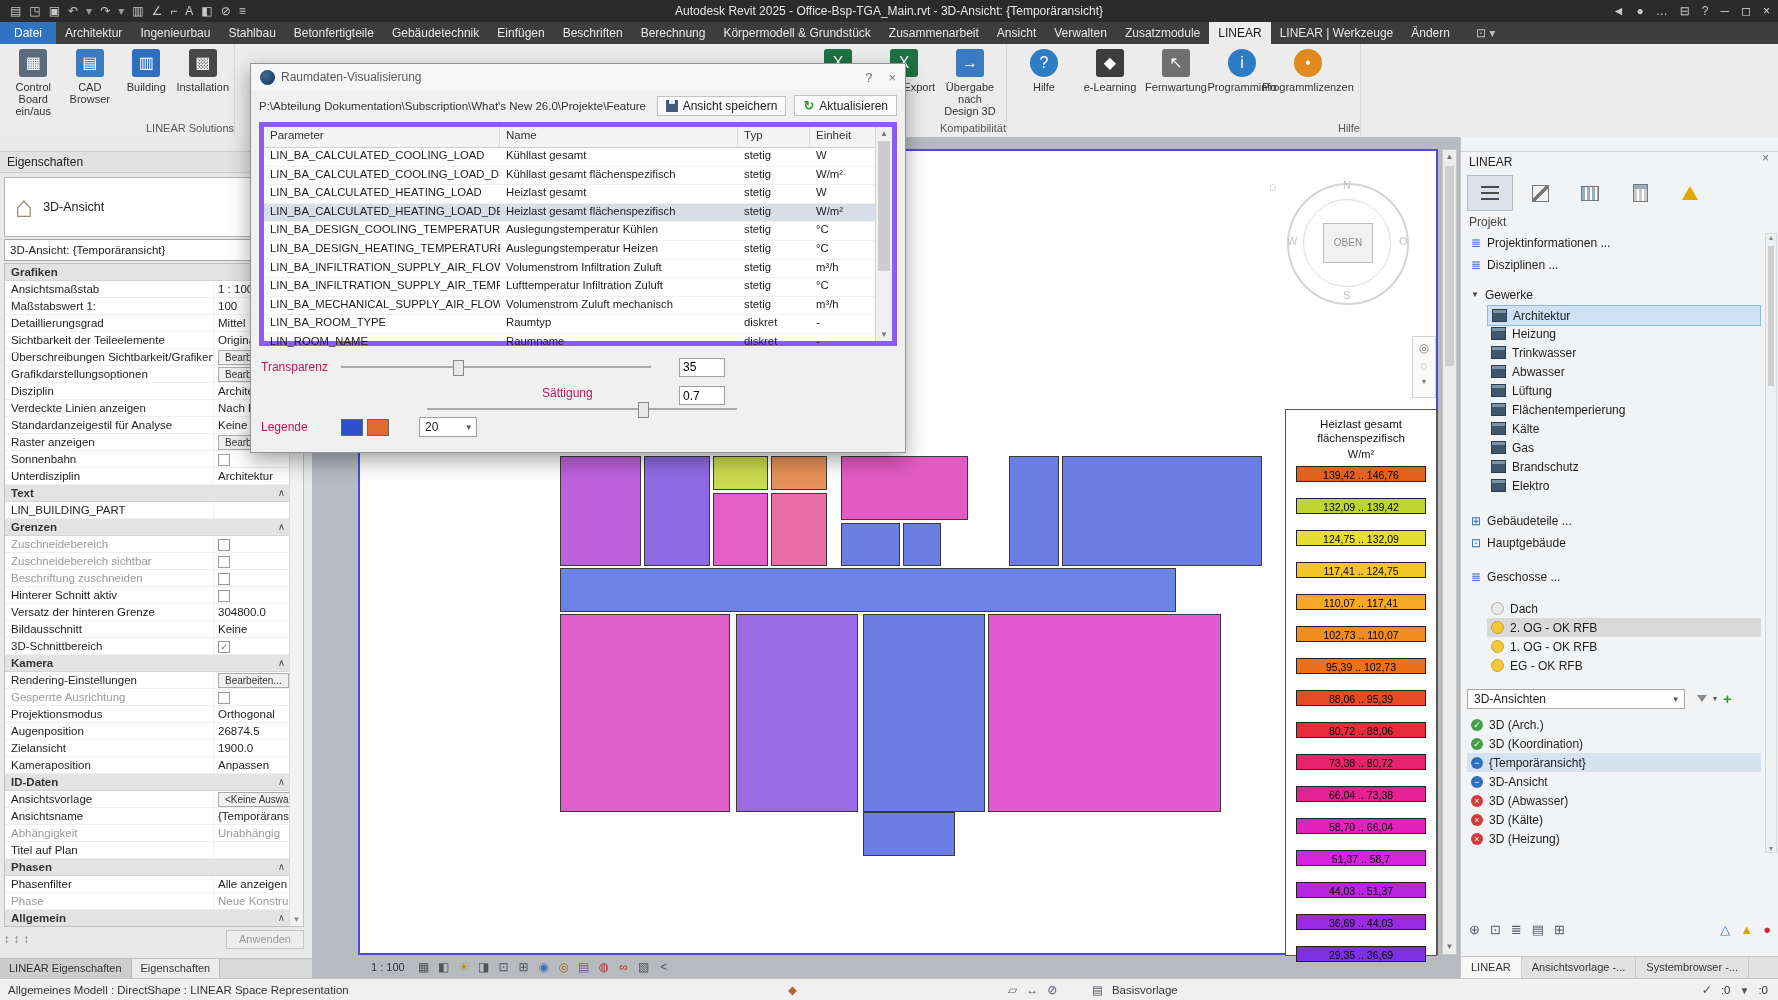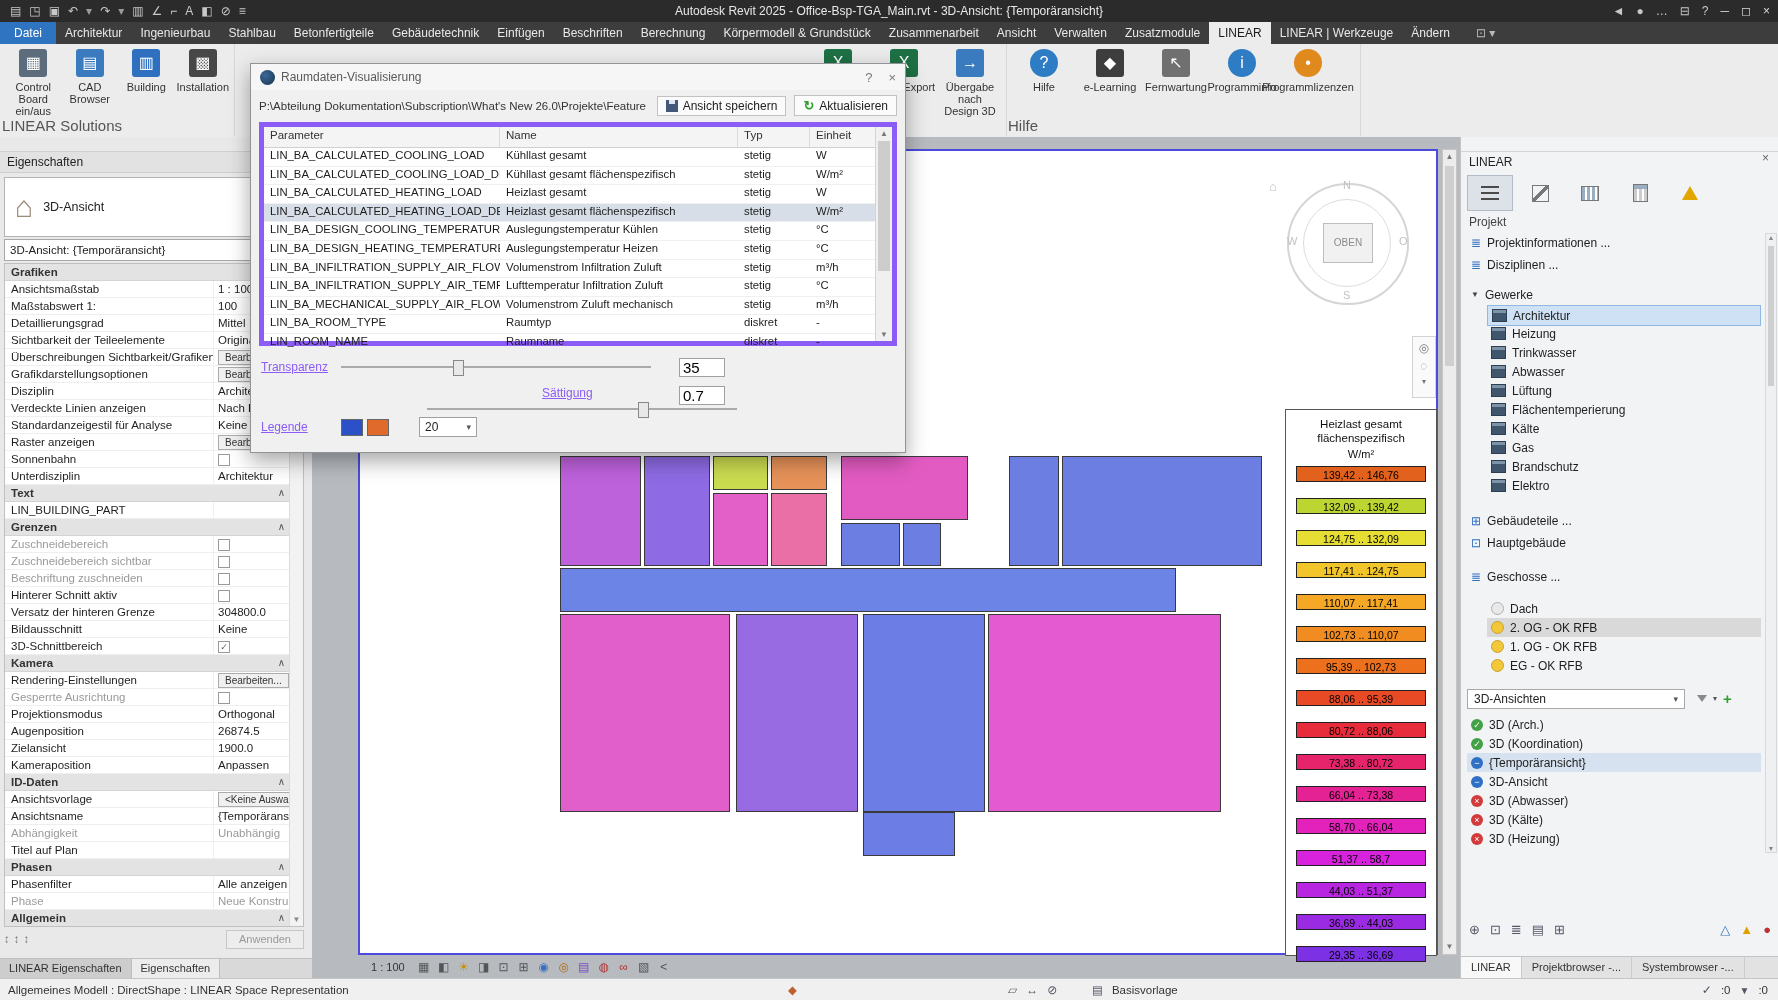--- a/index.html
+++ b/index.html
@@ -19,21 +19,21 @@
   .tab{padding:0 9px;line-height:22px;}
   .tab.file{background:#2f74c0;color:#fff;padding:0 14px;}
   .tab.active{background:#ececec;color:#1c1c1c;}
 
   
   .ribbon{position:absolute;left:0;top:44px;width:1778px;height:93px;background:#ececec;border-bottom:1px solid #cfcfcf;}
   .rib-group{position:absolute;top:0;height:92px;border-right:1px solid #d8d8d8;}
   .rib-buttons{display:flex;gap:2px;padding:3px 4px 0 4px;height:72px;}
   .rib-btn{width:64px;display:flex;flex-direction:column;align-items:center;font-size:11px;color:#333;text-align:center;line-height:12px;white-space:pre-line;}
   .bicon{width:28px;height:28px;margin:2px 0 4px;border-radius:3px;color:#fff;font-size:16px;line-height:28px;text-align:center;}
-  .rib-label{position:absolute;bottom:2px;left:0;right:0;text-align:left;font-size:15px;color:#555;white-space:nowrap;}
+  .rib-label{position:absolute;bottom:2px;left:0;right:0;text-align:right;font-size:11px;color:#555;white-space:nowrap;}
 
   
   .props{position:absolute;left:0;top:137px;width:312px;height:841px;background:#e9e9e9;border-right:1px solid #c4c4c4;font-size:11.5px;}
   .props-header{position:absolute;left:0;top:14px;right:0;height:20px;line-height:20px;padding:0 7px;background:#e2e2e2;border-top:1px solid #cfcfcf;border-bottom:1px solid #cfcfcf;font-size:12px;color:#222;}
   .type-sel{position:absolute;left:4px;top:40px;right:8px;height:58px;background:#fff;border:1px solid #b4b4b4;display:flex;align-items:center;}
   .type-icon{font-size:30px;color:#9a8a76;margin:0 10px;}
   .type-label{font-size:12.5px;color:#222;}
   .view-sel{position:absolute;left:4px;top:102px;right:8px;height:20px;background:#fff;border:1px solid #a8a8a8;display:flex;align-items:center;padding:0 5px;}
   .view-sel .grow{flex:1;overflow:hidden;white-space:nowrap;}
   .props-rows{position:absolute;left:4px;top:126px;right:8px;height:662px;background:#fff;border:1px solid #c0c0c0;overflow:hidden;}
@@ -129,25 +129,25 @@
   .refresh-ic{color:#2e9e2e;font-weight:bold;font-size:13px;}
   .dlg-table{position:absolute;left:8px;top:58px;width:638px;height:224px;background:#fff;border:5px solid #8b5cf6;box-sizing:border-box;}
   .dlg-thead{display:flex;height:20px;background:#f4f4f4;border-bottom:1px solid #d0d0d0;font-size:11.5px;color:#333;}
   .th{padding:2px 6px;border-right:1px solid #dadada;box-sizing:border-box;overflow:hidden;white-space:nowrap;}
   .dlg-row{display:flex;height:17.6px;font-size:11.3px;border-bottom:1px solid #f0f0f0;}
   .dlg-row.sel{background:#d7dee8;}
   .td{padding:1px 6px;box-sizing:border-box;overflow:hidden;white-space:nowrap;color:#1c1c1c;}
   .dlg-vscroll{position:absolute;right:0;top:0;bottom:0;width:16px;background:#f0f0f0;border-left:1px solid #d4d4d4;font-size:8px;color:#777;text-align:center;}
   .dv-thumb{position:absolute;left:2px;right:2px;top:14px;height:130px;background:#cdcdcd;}
   .dlg-srow{position:absolute;left:10px;right:10px;height:22px;display:flex;align-items:center;}
-  .dlg-slabel{width:72px;color:#8b5cf6;text-decoration:underline;}
+  .dlg-slabel{width:72px;color:#be185d;}
   .slider{position:relative;width:310px;height:18px;margin-left:8px;}
   .slider .track{position:absolute;left:0;right:0;top:8px;height:2px;background:#aaa;}
   .slider .handle{position:absolute;top:2px;width:9px;height:14px;background:#e8e8e8;border:1px solid #888;}
-  .dlg-val{position:absolute;left:418px;width:38px;height:17px;border:1px solid #a0a0a0;font-size:15px;font-family:"Liberation Sans",sans-serif;padding:0 3px;}
+  .dlg-val{position:absolute;left:418px;width:38px;height:17px;border:1px solid #a0a0a0;font-size:12px;font-family:"Liberation Sans",sans-serif;padding:0 3px;}
   .swatch{width:20px;height:15px;border:1px solid #666;margin-right:4px;}
   .dlg-combo{display:flex;align-items:center;gap:6px;width:46px;height:18px;border:1px solid #a0a0a0;background:#fff;padding:0 5px;margin-left:26px;}
 
   
   .statusbar{position:absolute;left:0;top:978px;width:1778px;height:22px;background:#f0f0f1;border-top:1px solid #c6c6c6;font-size:11.5px;color:#333;}
   .sb-left{position:absolute;left:8px;line-height:22px;white-space:nowrap;}
   .sb-grp{position:absolute;display:flex;gap:9px;align-items:center;height:22px;}
 </style>
 </head>
 <body>
@@ -645,21 +645,21 @@
           <span data-name="package-icon" style="color: rgb(85, 85, 102); font-size: 13px;">⊞</span>
         </span>
         <span class="grp" style="margin-left: auto;">
           <span data-name="beaker-icon" style="color: rgb(46, 111, 192); font-size: 13px;">△</span>
           <span data-name="warning-small-icon" style="color: rgb(224, 160, 0); font-size: 13px;">▲</span>
           <span data-name="record-icon" style="color: rgb(192, 48, 48); font-size: 13px;">●</span>
         </span>
       </div>
     <div class="rp-tabs" id="rptabs" data-name="browser-tab-bar">
         <span class="rp-tab active" data-name="browser-tab-linear">LINEAR</span>
-        <span class="rp-tab" data-name="browser-tab-projektbrowser-">Projektbrowser -...</span>
+        <span class="rp-tab" data-name="browser-tab-projektbrowser-">Ansichtsvorlage -...</span>
         <span class="rp-tab" data-name="browser-tab-systembrowser-">Systembrowser -...</span>
       </div>
   </div>
 
   <div class="dialog" data-name="raumdaten-visualisierung-dialog">
     <div class="dlg-title" data-name="dialog-titlebar">
       <span class="dlg-logo" data-name="linear-logo-icon"></span>
       <span data-name="dialog-title">Raumdaten-Visualisierung</span>
       <span class="dlg-ctrl">
         <span data-name="dialog-help-button">?</span>

